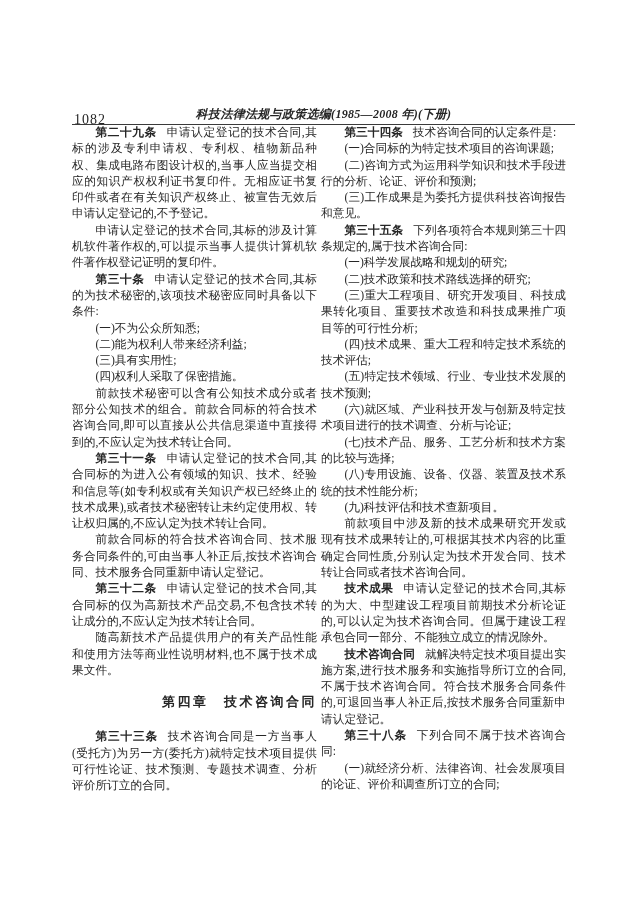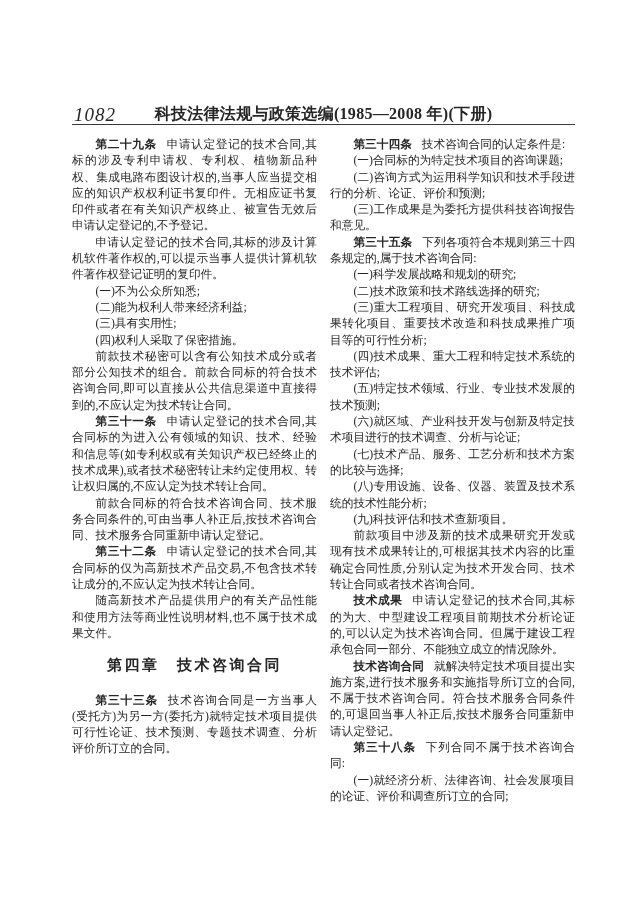--- a/index.html
+++ b/index.html
@@ -15,77 +15,77 @@
     width:640px;height:906px;
     padding:104px 65px 0 72px;
     background:#ffffff;
   }
   .running-head{
     position:relative;
     height:17px;
     text-align:center;
   }
   .pagenum{
-    position:absolute;left:2px;top:0;
-    font-size:19px;
+    position:absolute;left:2px;top:8px;
+    font-size:14px;
     letter-spacing:1px;
-    font-style:italic;
   }
   .running-title{
-    font-size:16px;
+    font-size:12px;
     font-weight:bold;
     letter-spacing:.3px;
+    font-style:italic;
   }
   .rule{
     height:0;
     border-bottom:1.4px solid #3a3a3a;
     margin-top:3px;
   }
   .columns{
     display:flex;
-    gap:13px;
-    margin-top:12px;
+    gap:4px;
   }
   .col{
     width:245px;
     font-size:11.7px;
     line-height:16.3px;
     text-align:justify;
     text-justify:inter-ideograph;
   }
   .para{
     text-indent:2em;
     margin:0;
   }
   .art{
     font-weight:bold;
     margin-right:.85em;
   }
   .chapter{
-    text-align:center;
+    text-align:right;
     text-indent:0;
-    font-size:15px;
+    font-size:13px;
     font-weight:bold;
     letter-spacing:2.5px;
     margin:15px 0 19px 0;
   }
 </style>
 </head>
 <body>
 
 <div class="page">
   <header class="running-head">
     <span class="pagenum">1082</span>
     <span class="running-title">科技法律法规与政策选编(1985—2008 年)(下册)</span>
   </header>
   <div class="rule"></div>
   <main class="columns">
     <section class="col">
         <div class="para"><span class="art">第二十九条</span>申请认定登记的技术合同,其标的涉及专利申请权、专利权、植物新品种权、集成电路布图设计权的,当事人应当提交相应的知识产权权利证书复印件。无相应证书复印件或者在有关知识产权终止、被宣告无效后申请认定登记的,不予登记。</div>
         <div class="para">申请认定登记的技术合同,其标的涉及计算机软件著作权的,可以提示当事人提供计算机软件著作权登记证明的复印件。</div>
+        <div class="para"><span class="art">第三十条</span>申请认定登记的技术合同,其标的为技术秘密的,该项技术秘密应同时具备以下条件:</div>
         <div class="para">(一)不为公众所知悉;</div>
         <div class="para">(二)能为权利人带来经济利益;</div>
         <div class="para">(三)具有实用性;</div>
         <div class="para">(四)权利人采取了保密措施。</div>
         <div class="para">前款技术秘密可以含有公知技术成分或者部分公知技术的组合。前款合同标的符合技术咨询合同,即可以直接从公共信息渠道中直接得到的,不应认定为技术转让合同。</div>
         <div class="para"><span class="art">第三十一条</span>申请认定登记的技术合同,其合同标的为进入公有领域的知识、技术、经验和信息等(如专利权或有关知识产权已经终止的技术成果),或者技术秘密转让未约定使用权、转让权归属的,不应认定为技术转让合同。</div>
         <div class="para">前款合同标的符合技术咨询合同、技术服务合同条件的,可由当事人补正后,按技术咨询合同、技术服务合同重新申请认定登记。</div>
         <div class="para"><span class="art">第三十二条</span>申请认定登记的技术合同,其合同标的仅为高新技术产品交易,不包含技术转让成分的,不应认定为技术转让合同。</div>
         <div class="para">随高新技术产品提供用户的有关产品性能和使用方法等商业性说明材料,也不属于技术成果文件。</div>
         <div class="chapter">第四章　技术咨询合同</div>

